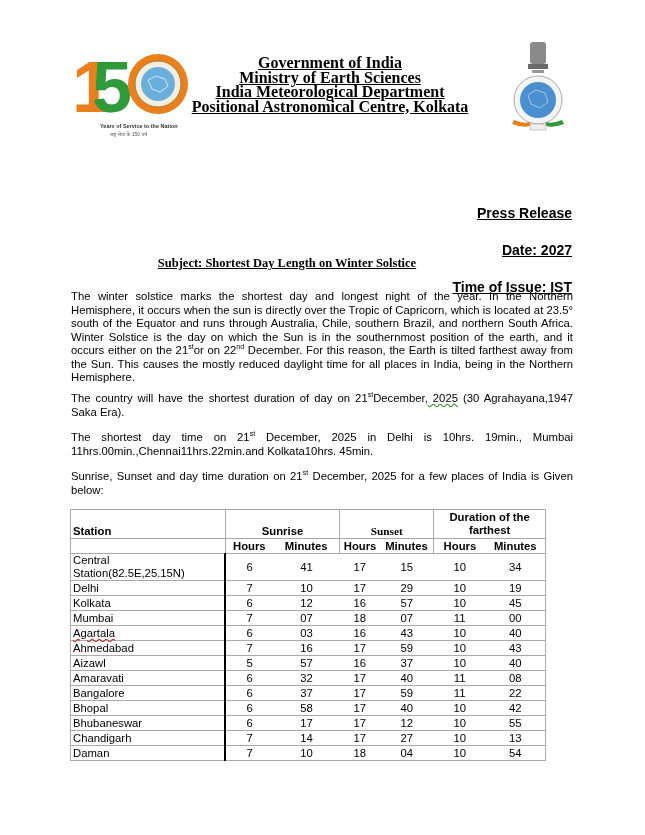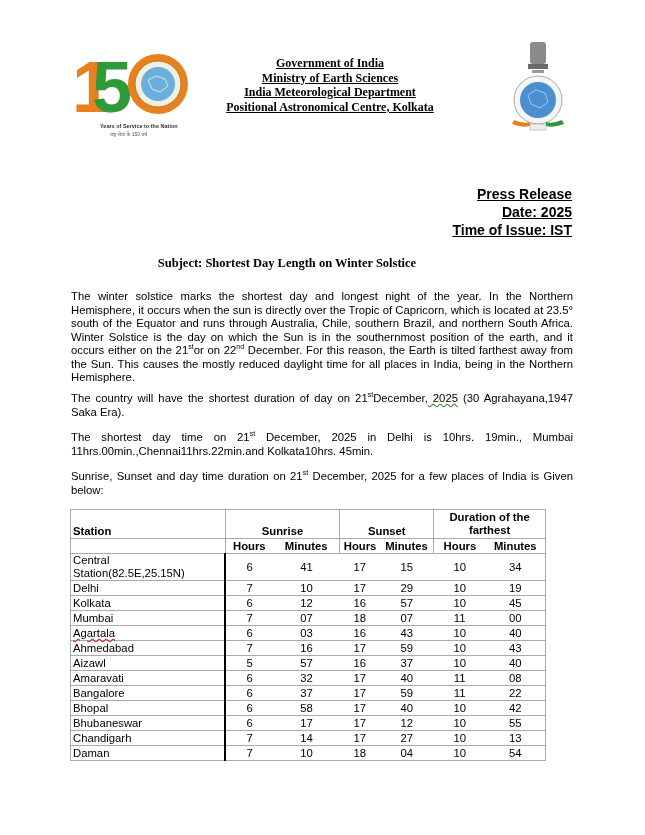--- a/index.html
+++ b/index.html
@@ -1,24 +1,24 @@
 <!DOCTYPE html>
 <html><head>
 <meta charset="utf-8">
 <style>
   html, body { margin:0; padding:0; background:#fff; }
   body { width:645px; height:835px; position:relative; overflow:hidden; font-family:"Liberation Sans", sans-serif; color:#000; }
   .abs { position:absolute; }
-  .header-block { left:180px; top:56px; width:300px; text-align:center; font-family:"Liberation Serif", serif; font-weight:bold; font-size:12px; line-height:14.5px; }
+  .header-block { left:180px; top:56px; width:300px; text-align:center; font-family:"Liberation Serif", serif; font-weight:bold; font-size:16px; line-height:14.5px; }
   .header-block div { text-decoration:underline; }
   .logo150 { left:72px; top:46px; width:116px; height:92px; }
   .emblem { left:508px; top:40px; width:60px; height:95px; }
   .press { right:73px; top:185px; text-align:right; font-weight:bold; font-size:14px; line-height:18px; }
-  .press div { text-decoration:underline; }
-  .subject { left:0; width:574px; top:256px; text-align:center; font-family:"Liberation Serif", serif; font-weight:bold; font-size:12.5px; }
+  .press div { text-decoration:underline;margin-top:19px; }
+  .subject { left:0; width:574px; top:256px; text-align:center; font-family:"Liberation Serif", serif; font-weight:bold; font-size:12.5px; text-decoration:underline; }
   .para { left:71px; width:502px; font-size:11.3px; line-height:13.5px; text-align:justify; }
   sup { font-size:7px; line-height:0; vertical-align:super; }
   table.data { position:absolute; left:70px; top:509px; width:476px; border-collapse:collapse; font-size:11.3px; }
   table.data td, table.data th { padding:0 2px; height:14px; line-height:13px; }
   table.data th { font-weight:bold; }
   table.data td.st { text-align:left; border-right:2px solid #000; }
   table.data td.num { text-align:center; }
   table.data tr.row td { border-bottom:1px solid #aaa; }
   table.data { border:1px solid #aaa; }
   .hgrp { border-left:1px solid #aaa; }
@@ -57,21 +57,21 @@
     <circle cx="30" cy="60" r="18" fill="#4a90d0"></circle>
     <path d="M20 55 L28 50 L37 53 L40 62 L32 68 L23 64 Z" fill="none" stroke="#cde" stroke-width="0.7"></path>
     <path d="M6 80 Q16 84 22 82 L22 86 Q14 88 4 84 Z" fill="#e8801e"></path>
     <path d="M54 80 Q44 84 38 82 L38 86 Q46 88 56 84 Z" fill="#2e9a3a"></path>
     <rect x="22" y="84" width="16" height="6" fill="#eee" stroke="#999" stroke-width="0.5"></rect>
   </svg>
 </div>
 
 <div class="abs press">
   <div>Press Release</div>
-  <div>Date: 2025</div>
+  <div>Date: 2027</div>
   <div>Time of Issue: IST</div>
 </div>
 
 <div class="abs subject">Subject: Shortest Day Length on Winter Solstice</div>
 
 <div class="abs para" style="top:290px;"><span>The winter solstice marks the shortest day and longest night of the year. In the Northern Hemisphere, it occurs when the sun is directly over the Tropic of Capricorn, which is located at 23.5° south of the Equator and runs through Australia, Chile, southern Brazil, and northern South Africa. Winter Solstice is the day on which the Sun is in the southernmost position of the earth, and it occurs either on the 21</span><sup>st</sup><span>or on 22</span><sup>nd</sup><span> December.  For this reason, the Earth is tilted farthest away from the Sun. This causes the mostly reduced daylight time for all places in India, being in the Northern Hemisphere.</span></div>
 
 <div class="abs para" style="top:392px;"><span> The country will have the shortest duration of day on 21</span><sup>st</sup><span>December,</span><span class="wavy"> 2025</span><span> (30 Agrahayana,1947 Saka Era).</span></div>
 
 <div class="abs para" style="top:431px;"><span>The shortest day time on 21</span><sup>st</sup><span> December, 2025 in Delhi is 10hrs. 19min., Mumbai 11hrs.00min.,Chennai11hrs.22min.and Kolkata10hrs. 45min.</span></div>
@@ -85,21 +85,21 @@
       <col style="width:67px">
       <col style="width:40px">
       <col style="width:54px">
       <col style="width:52px">
       <col style="width:60px">
   </colgroup>
   <tbody>
       <tr>
     <th rowspan="1" style="text-align:left; vertical-align:bottom; height:28px; border-bottom:1px solid #aaa;">Station</th>
     <th colspan="2" class="hgrp" style="vertical-align:bottom; border-bottom:1px solid #aaa;">Sunrise</th>
-    <th colspan="2" class="hgrp" style="vertical-align:bottom; border-bottom:1px solid #aaa;">Sunset</th>
+    <th colspan="2" class="hgrp" style="vertical-align:bottom; border-bottom:1px solid #aaa;font-family:Liberation Serif, serif;">Sunset</th>
     <th colspan="2" class="hgrp" style="line-height:13px; border-bottom:1px solid #aaa;">Duration of the farthest</th>
   </tr>
   <tr style="border-bottom:1px solid #aaa;">
     <th></th>
     <th class="hgrp">Hours</th>
     <th>Minutes</th>
     <th class="hgrp">Hours</th>
     <th>Minutes</th>
     <th class="hgrp">Hours</th>
     <th>Minutes</th>

